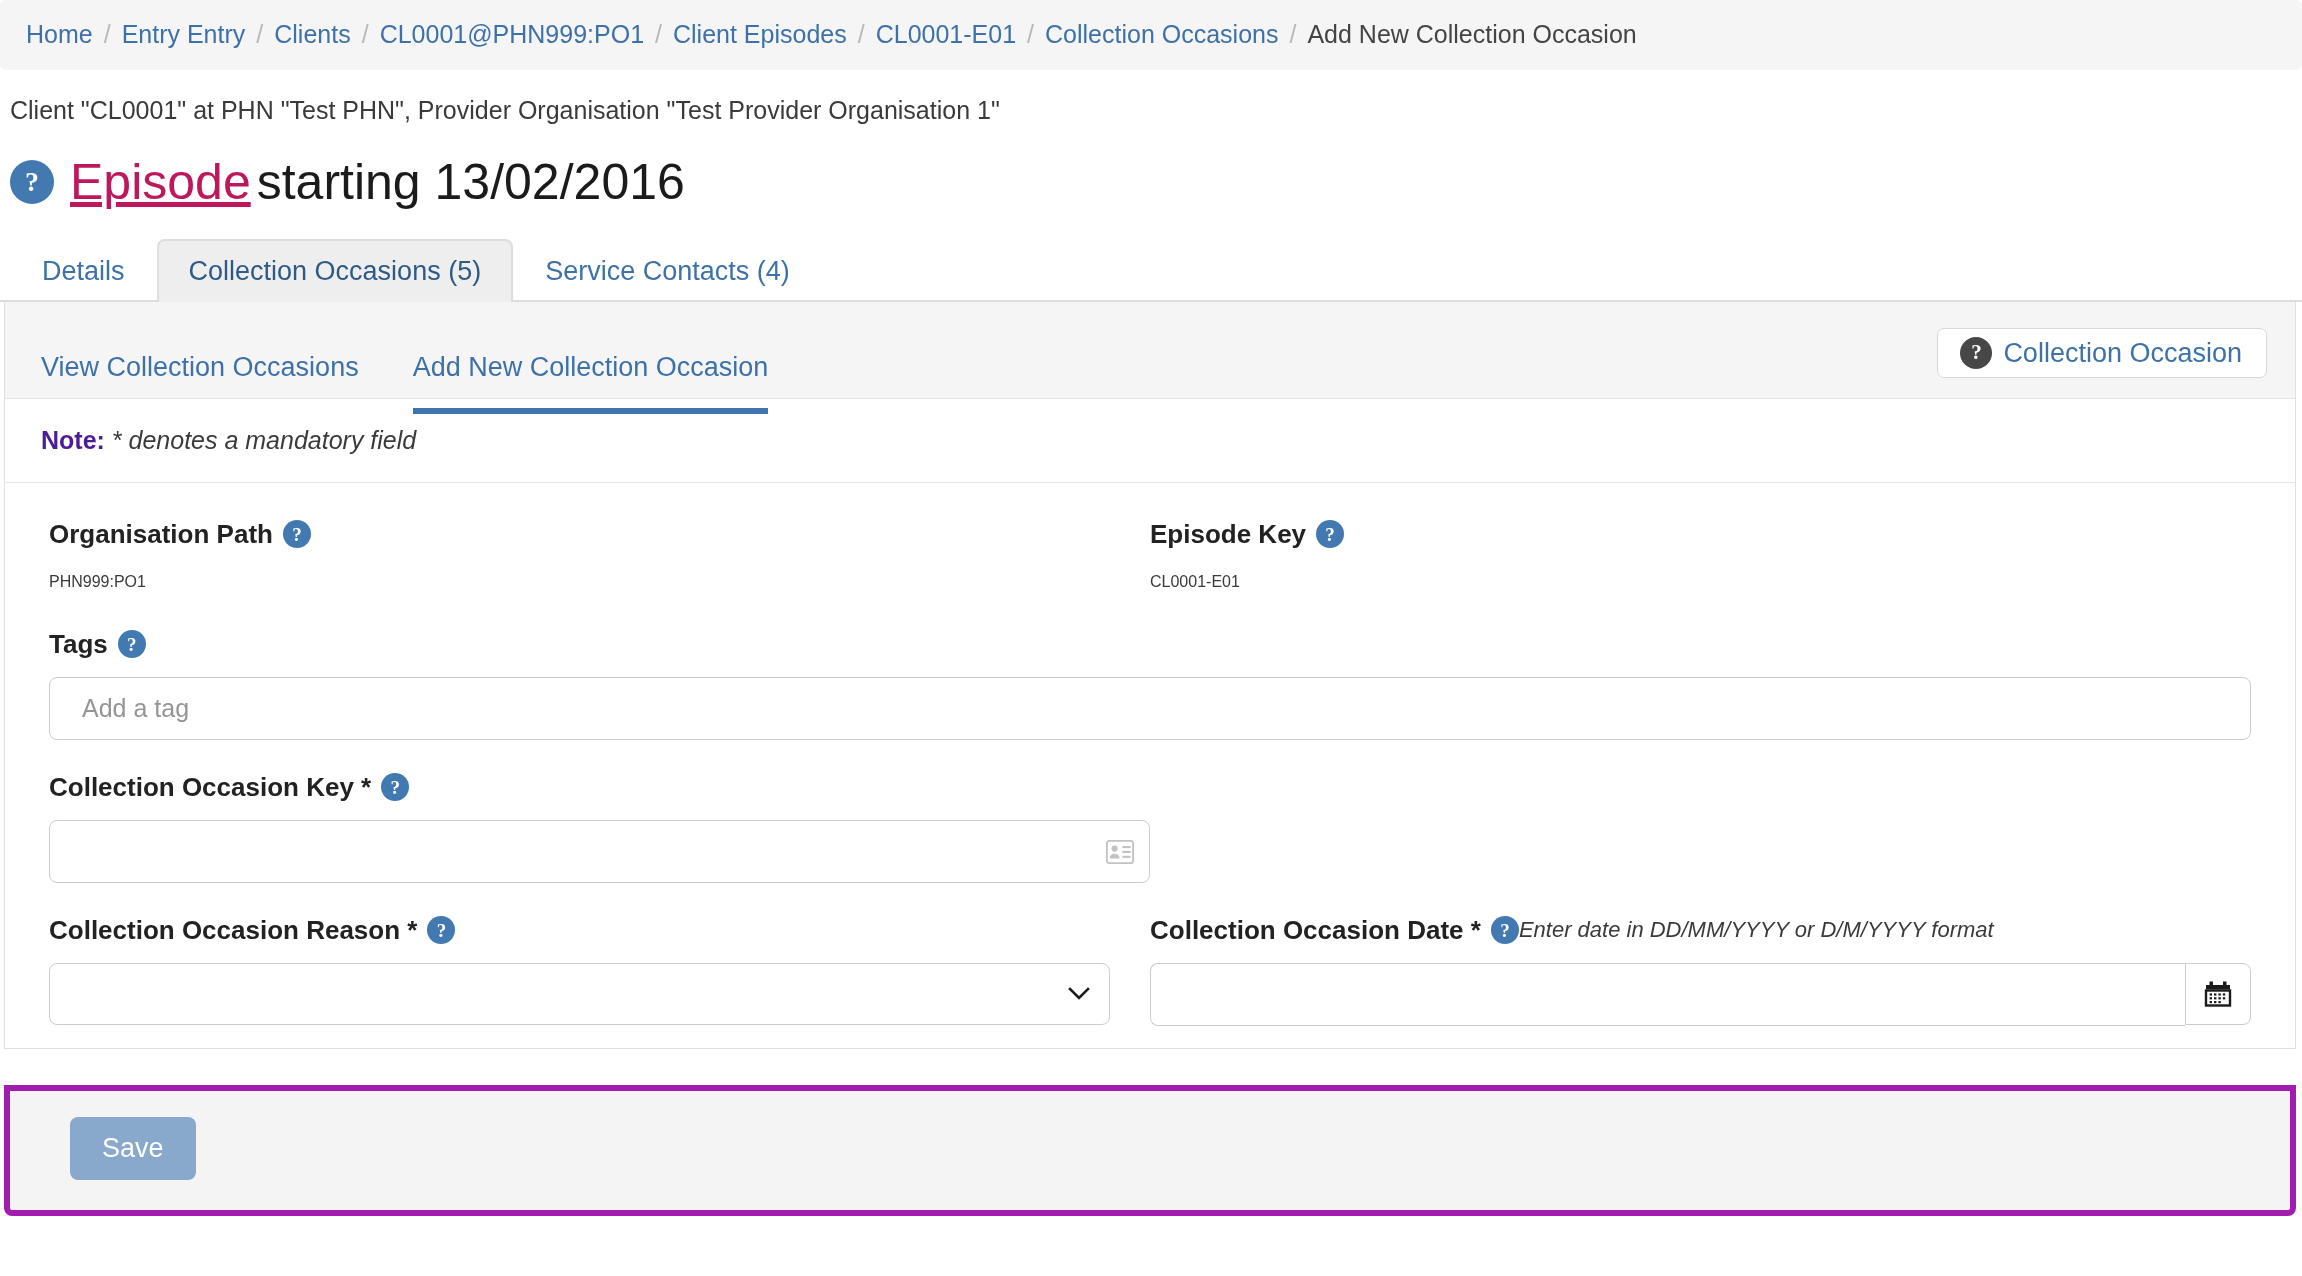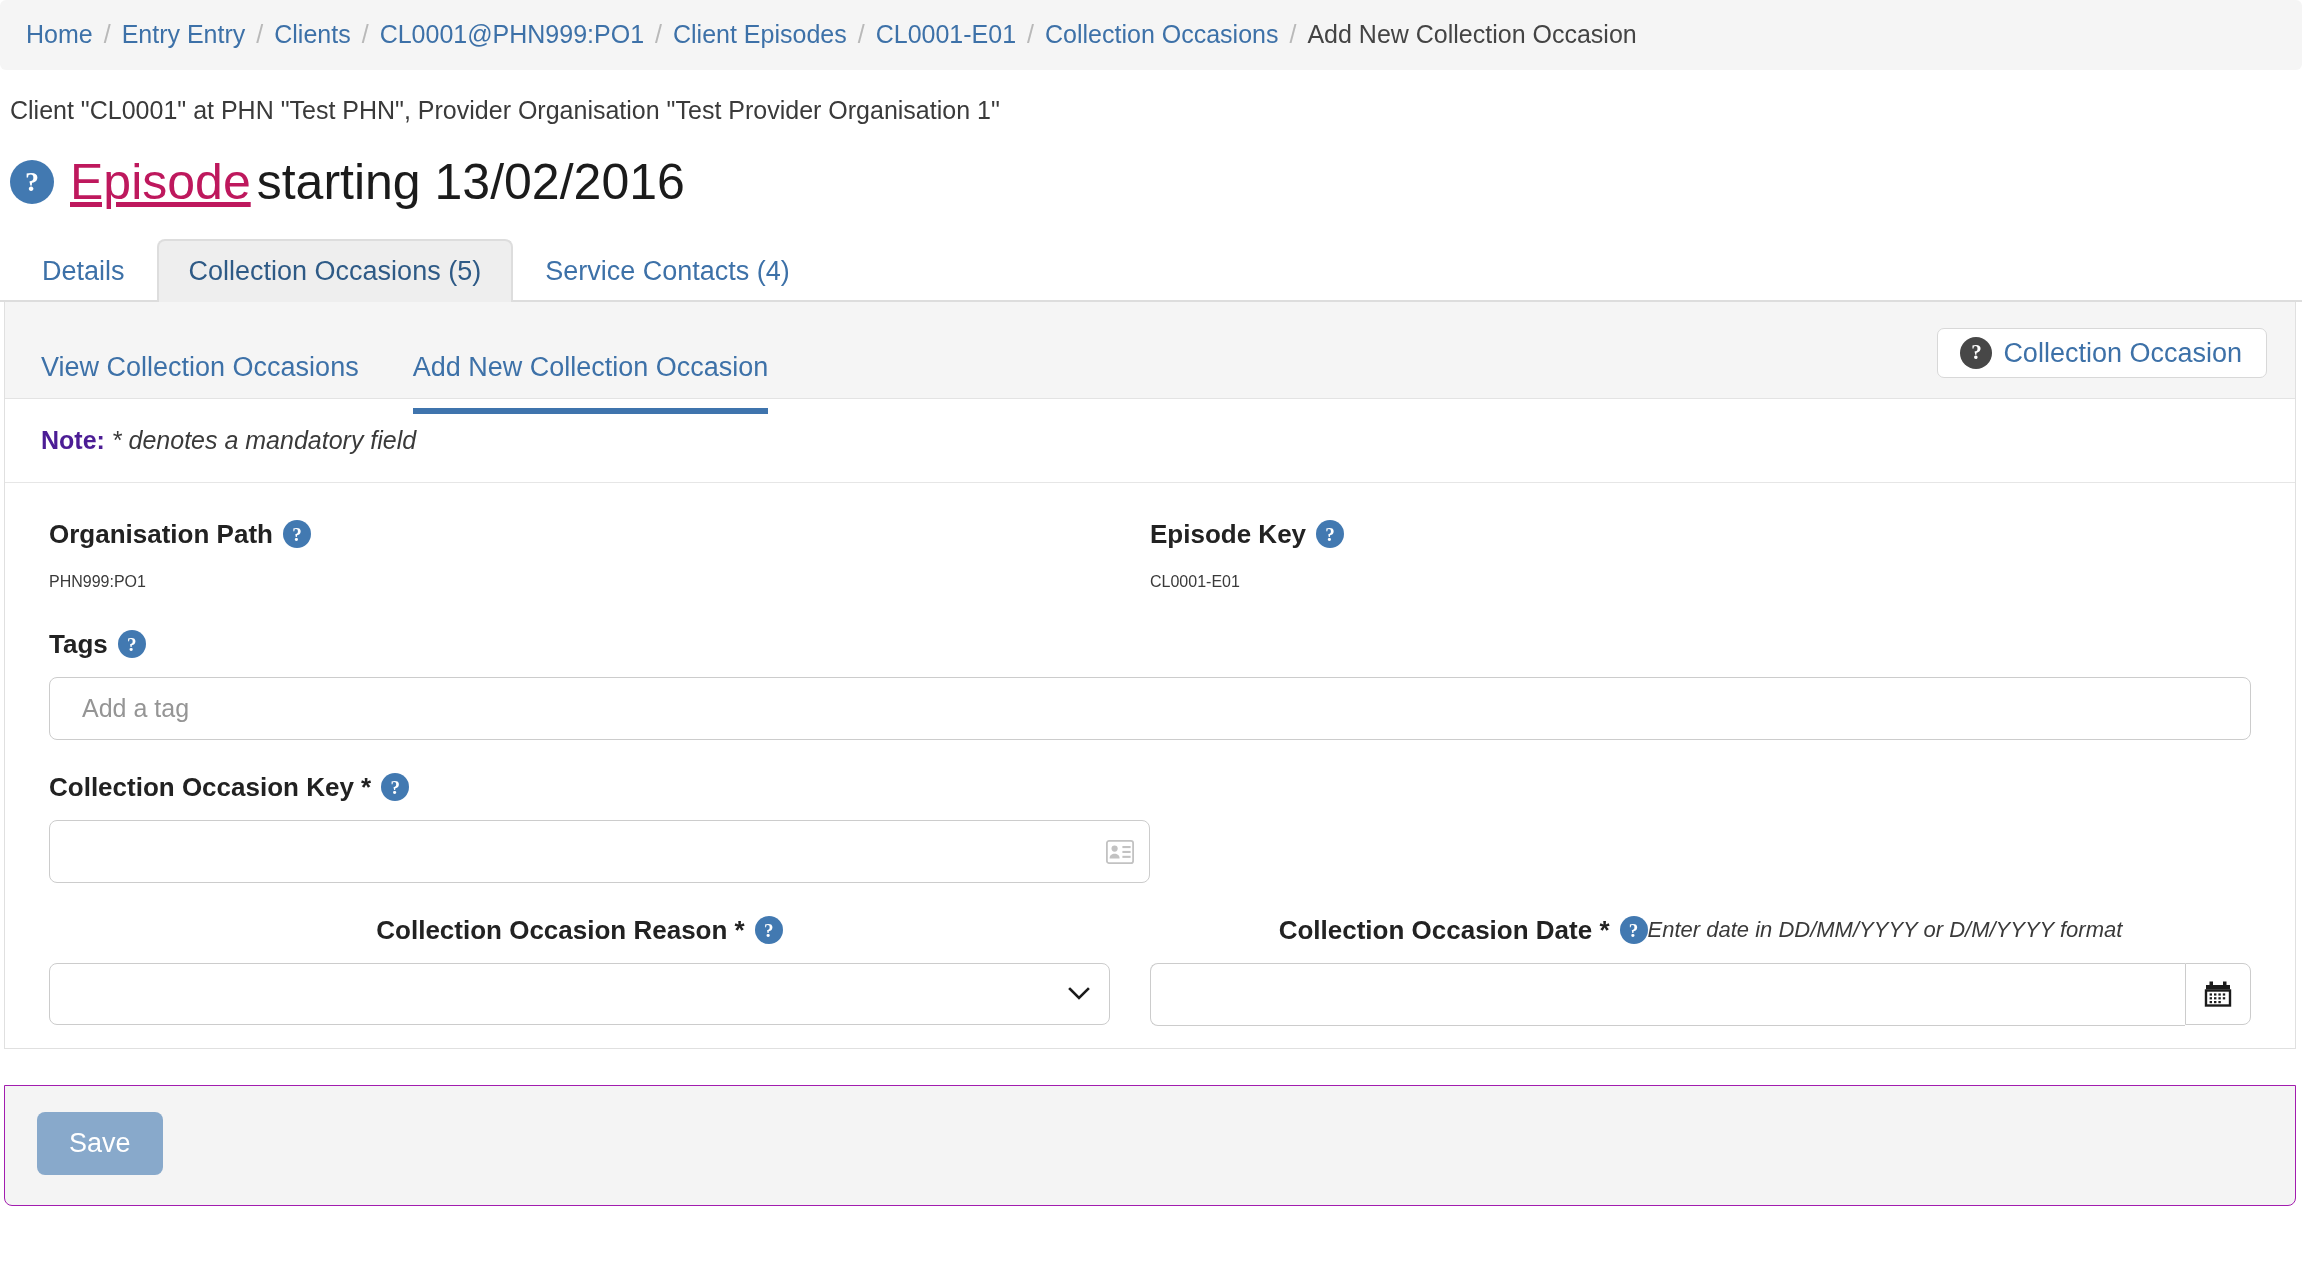--- a/index.html
+++ b/index.html
@@ -328,33 +328,33 @@
   .date-hint {
     font-size: 22px;
     font-style: italic;
     color: #3a3a3a;
     line-height: 26px;
     white-space: nowrap;
   }
   .label-row {
     display: flex;
     align-items: center;
-    justify-content: center;
+    justify-content: flex-start;
     margin-bottom: 18px;
   }
   .label-row .field-label { margin-bottom: 0; }
 
   
   .form-footer {
     margin: 36px 6px 0 4px;
     background: #f4f4f4;
-    border: 1px solid #a21caf;
+    border: 6px solid #a21caf;
     border-bottom-left-radius: 8px;
     border-bottom-right-radius: 8px;
-    padding: 26px 44px 30px 32px;
+    padding: 26px 44px 30px 60px;
     box-sizing: border-box;
   }
   .save-btn {
     background: #88a9cb;
     border: none;
     border-radius: 8px;
     color: #ffffff;
     font-size: 27px;
     font-family: "Liberation Sans", sans-serif;
     padding: 16px 32px 17px 32px;

